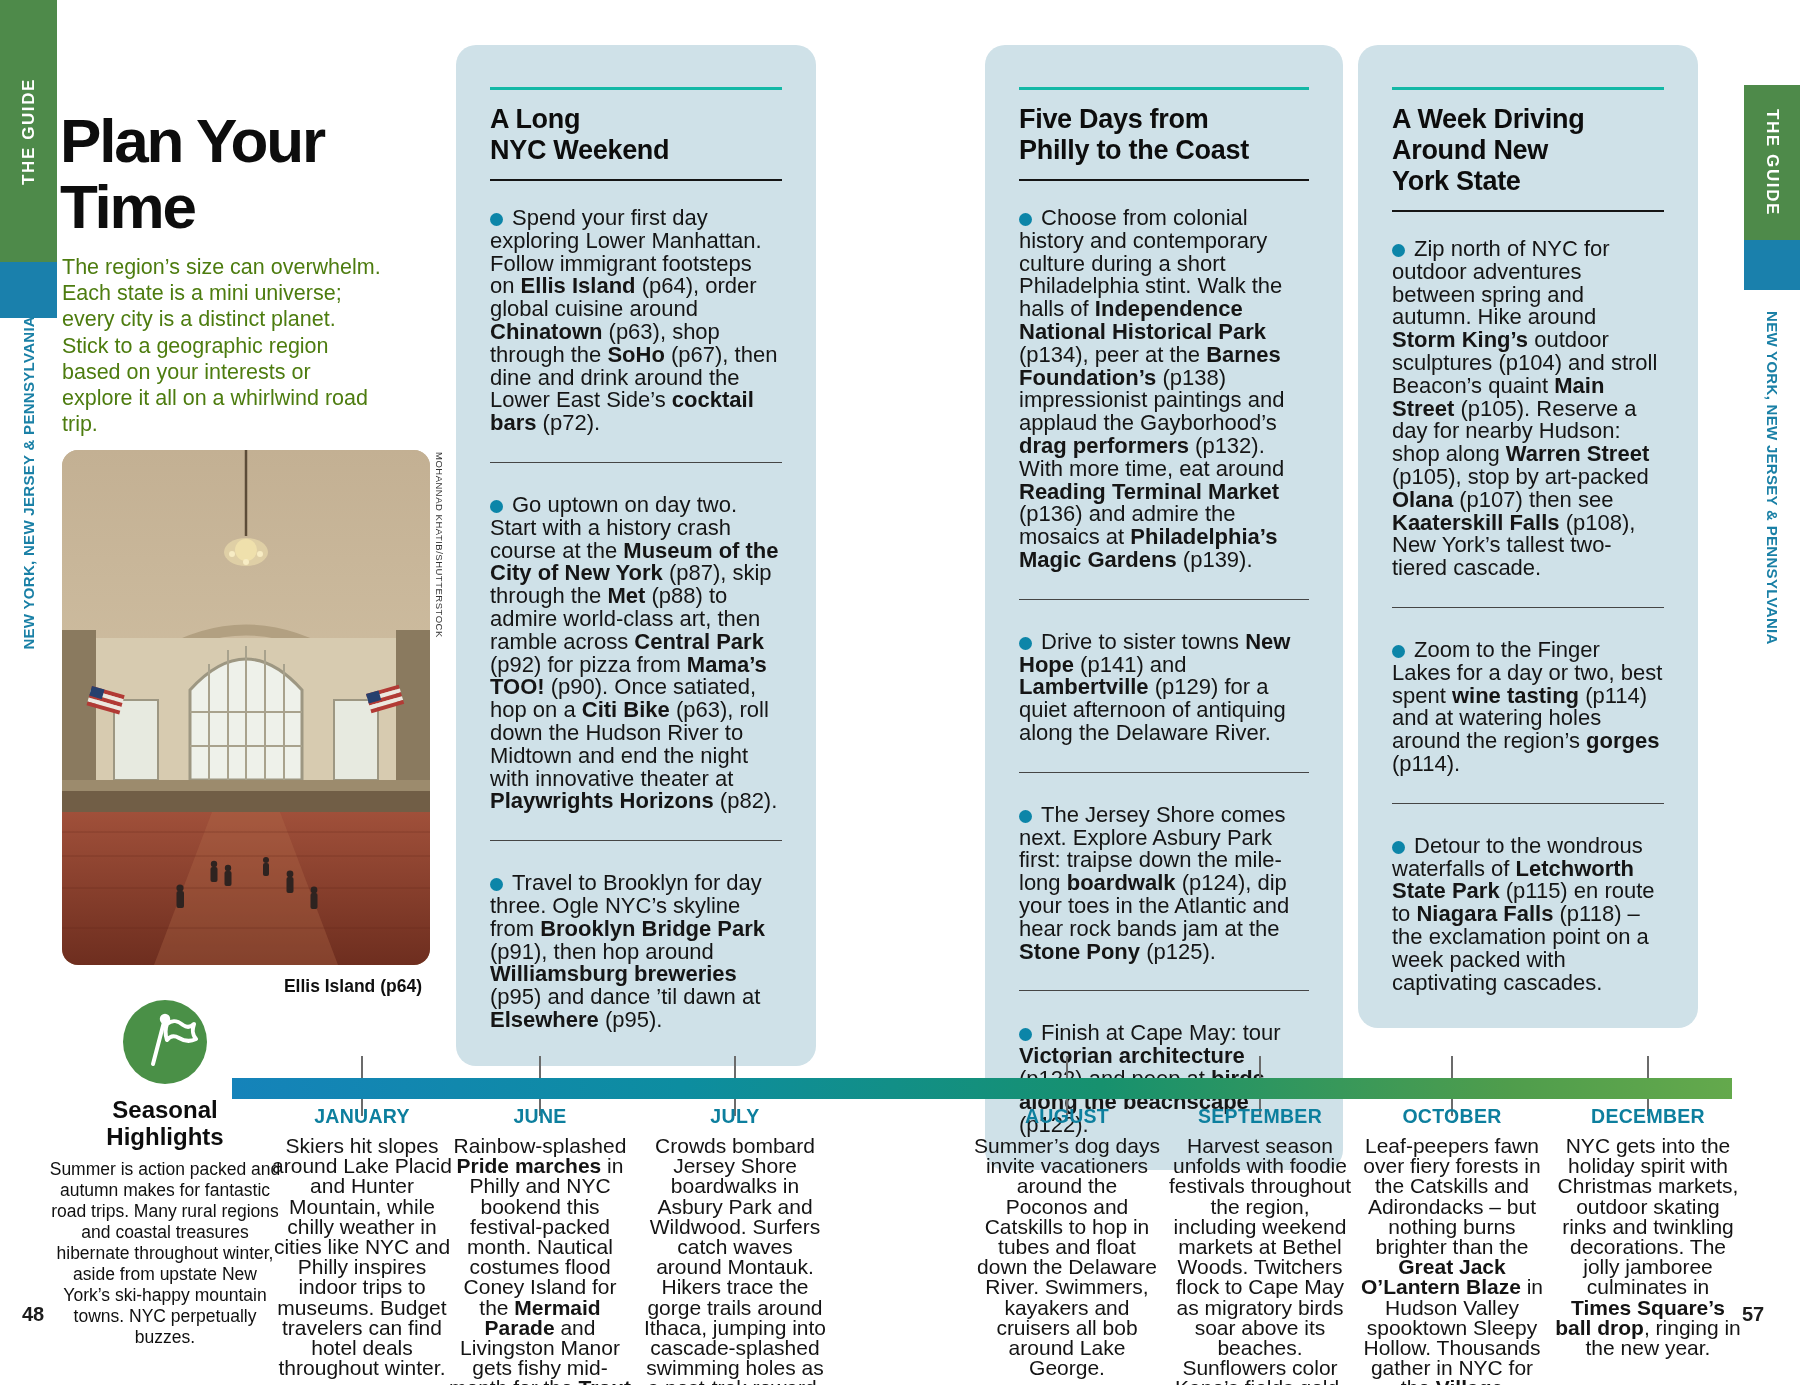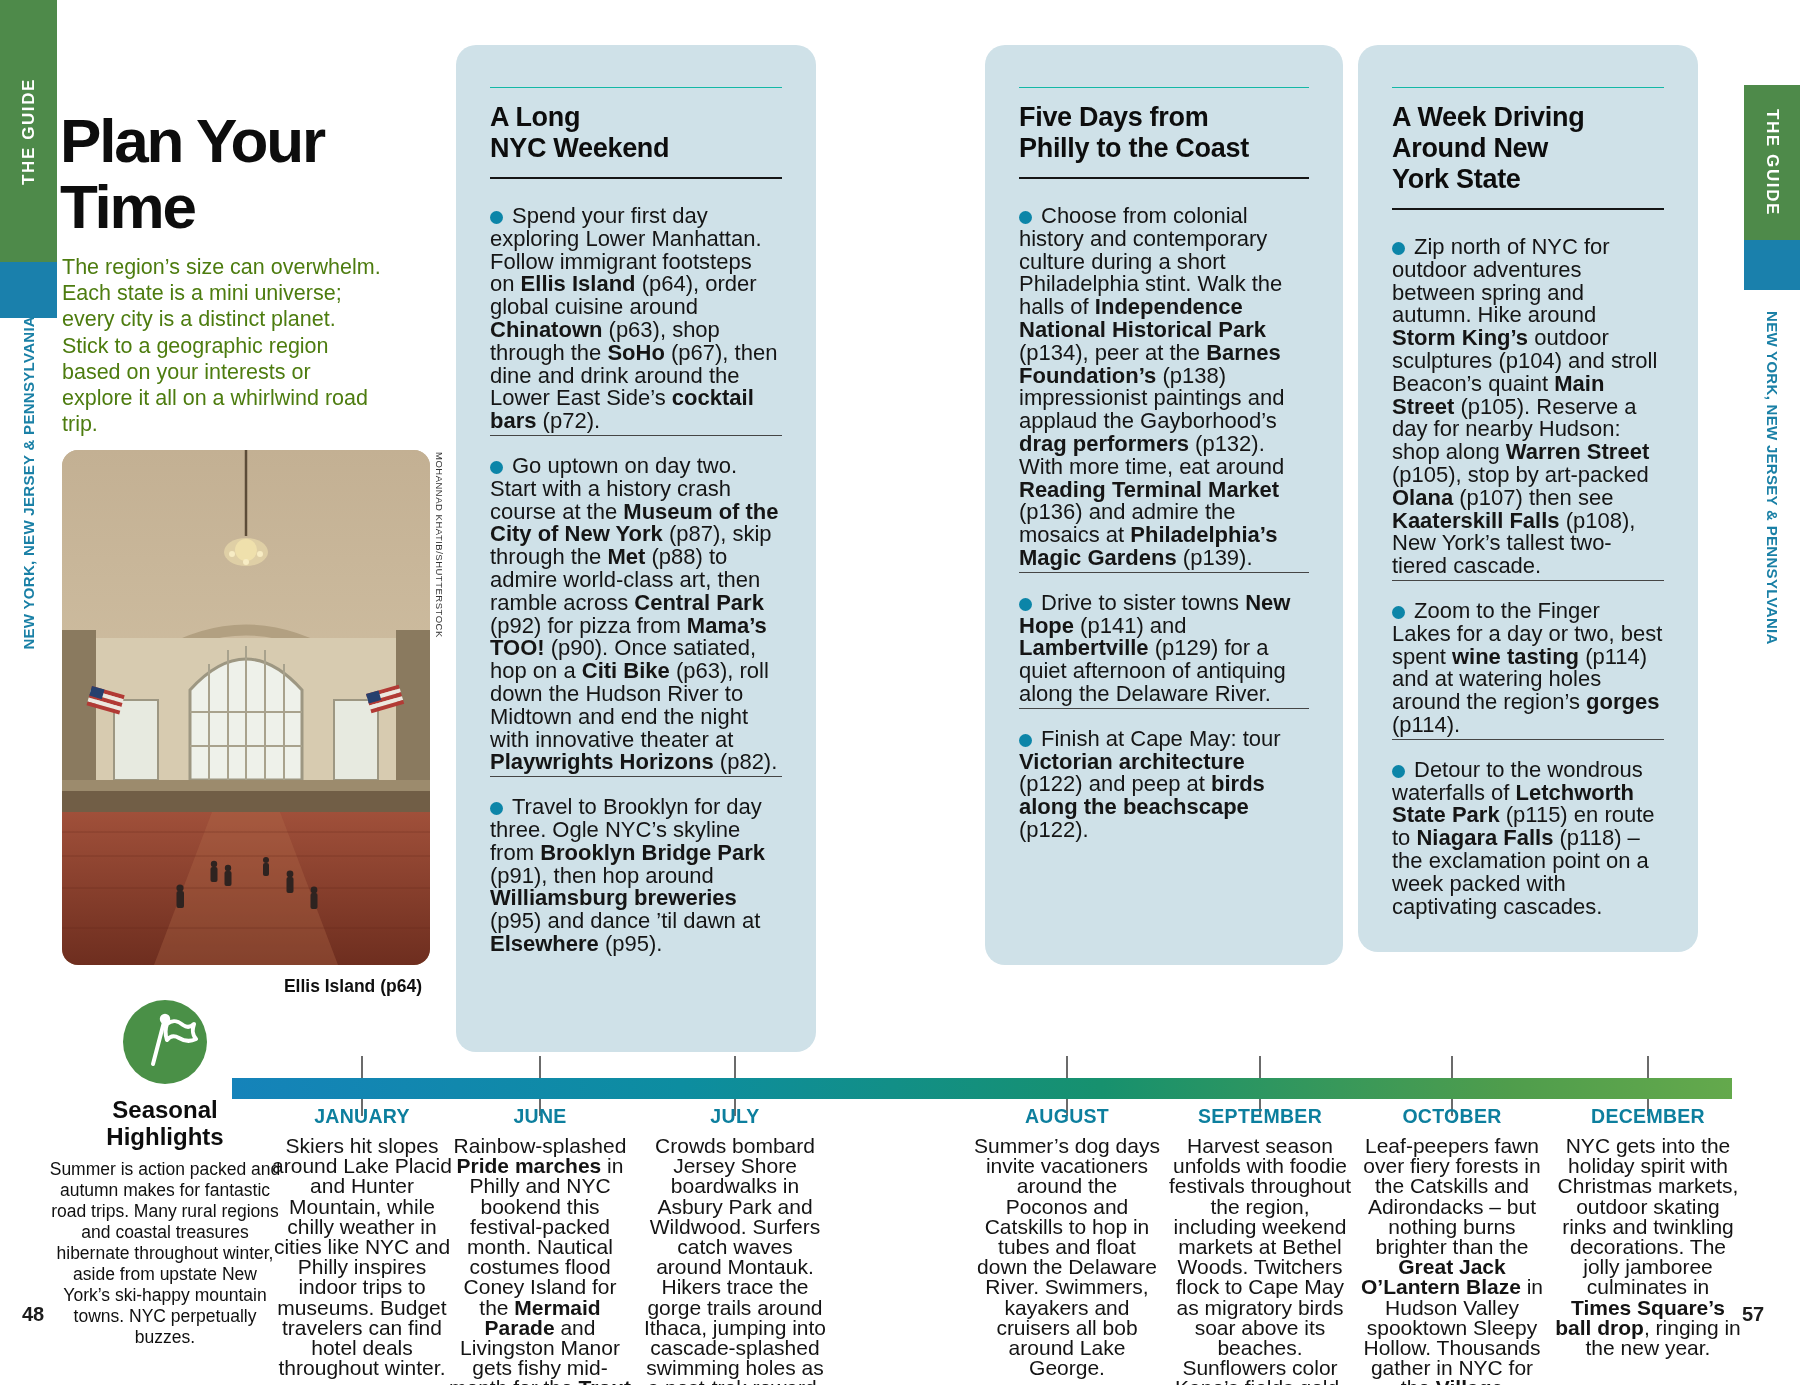--- a/index.html
+++ b/index.html
@@ -27,25 +27,25 @@
   .photo{position:absolute;left:62px;top:450px;width:368px;height:515px;border-radius:16px;overflow:hidden;background:#c9b79b;}
   .photo svg{display:block;}
   .credit{position:absolute;left:434px;top:452px;font-size:9.5px;color:#333;letter-spacing:0.5px;}
   .caption{position:absolute;left:62px;top:976px;width:360px;text-align:right;font-weight:bold;font-size:17.5px;color:#0f0f0f;}
   
   .panel{position:absolute;top:45px;background:#cfe1e8;border-radius:20px;
     padding:42px 34px 34px;box-sizing:border-box;color:#151515;}
   #panel-1{left:456px;width:360px;min-height:1007px;}
   #panel-2{left:985px;width:358px;min-height:920px;}
   #panel-3{left:1358px;width:340px;min-height:887px;}
-  .panel-head{border-top:1px solid #14b8a6;border-bottom:2px solid #151515;padding:14px 0 13px;}
+  .panel-head{border-top:3px solid #14b8a6;border-bottom:2px solid #151515;padding:14px 0 13px;}
   .panel-title-line{font-size:27px;font-weight:bold;line-height:31px;letter-spacing:-0.3px;color:#0d0d0d;}
   .bullets{padding-top:26px;}
   .bullet{font-size:22px;line-height:22.8px;}
-  .bullet + .bullet{border-top:1px solid #454545;margin-top:2px;padding-top:19px;}
+  .bullet + .bullet{border-top:1px solid #454545;margin-top:27px;padding-top:31px;}
   .dot{display:inline-block;width:13px;height:13px;border-radius:50%;background:#0c85a8;margin-right:9px;vertical-align:-1px;}
   
   .seasonal{position:absolute;left:48px;top:1000px;width:234px;text-align:center;}
   .seasonal-icon{width:84px;height:84px;margin:0 auto;}
   .seasonal-title{font-size:24px;font-weight:bold;line-height:27px;color:#0d0d0d;margin-top:12px;}
   .seasonal-body{font-size:17.5px;line-height:21px;margin-top:9px;color:#101010;}
   
   .tick{position:absolute;top:1056px;width:2px;height:60px;background:#6b6b6b;}
   .timeline-bar{position:absolute;left:232px;top:1078px;width:1500px;height:21px;
     background:linear-gradient(90deg,#1583ba 0%,#0d8da0 30%,#17916e 58%,#4f9d4c 85%,#64a94c 100%);}
@@ -187,20 +187,21 @@
   </div>
 
   <div class="panel" id="panel-2">
     <div class="panel-head">
       <div class="panel-title-line">Five Days from</div>
       <div class="panel-title-line">Philly to the Coast</div>
     </div>
     <div class="bullets">
       <div class="bullet"><span class="dot"></span><span>Choose from colonial history and contemporary culture during a short Philadelphia stint. Walk the halls of <b>Independence National Historical Park</b> (p134), peer at the <b>Barnes Foundation’s</b> (p138) impressionist paintings and applaud the Gayborhood’s <b>drag performers</b> (p132). With more time, eat around <b>Reading Terminal Market</b> (p136) and admire the mosaics at <b>Philadelphia’s Magic Gardens</b> (p139).</span></div>
       <div class="bullet"><span class="dot"></span><span>Drive to sister towns <b>New Hope</b> (p141) and <b>Lambertville</b> (p129) for a quiet afternoon of antiquing along the Delaware River.</span></div>
+      <div class="bullet"><span class="dot"></span><span>The Jersey Shore comes next. Explore Asbury Park first: traipse down the mile-long <b>boardwalk</b> (p124), dip your toes in the Atlantic and hear rock bands jam at the <b>Stone Pony</b> (p125).</span></div>
       <div class="bullet"><span class="dot"></span><span>Finish at Cape May: tour <b>Victorian architecture</b> (p122) and peep at <b>birds along the beachscape</b> (p122).</span></div>
     </div>
   </div>
 
   <div class="panel" id="panel-3">
     <div class="panel-head">
       <div class="panel-title-line">A Week Driving</div>
       <div class="panel-title-line">Around New</div>
       <div class="panel-title-line">York State</div>
     </div>

